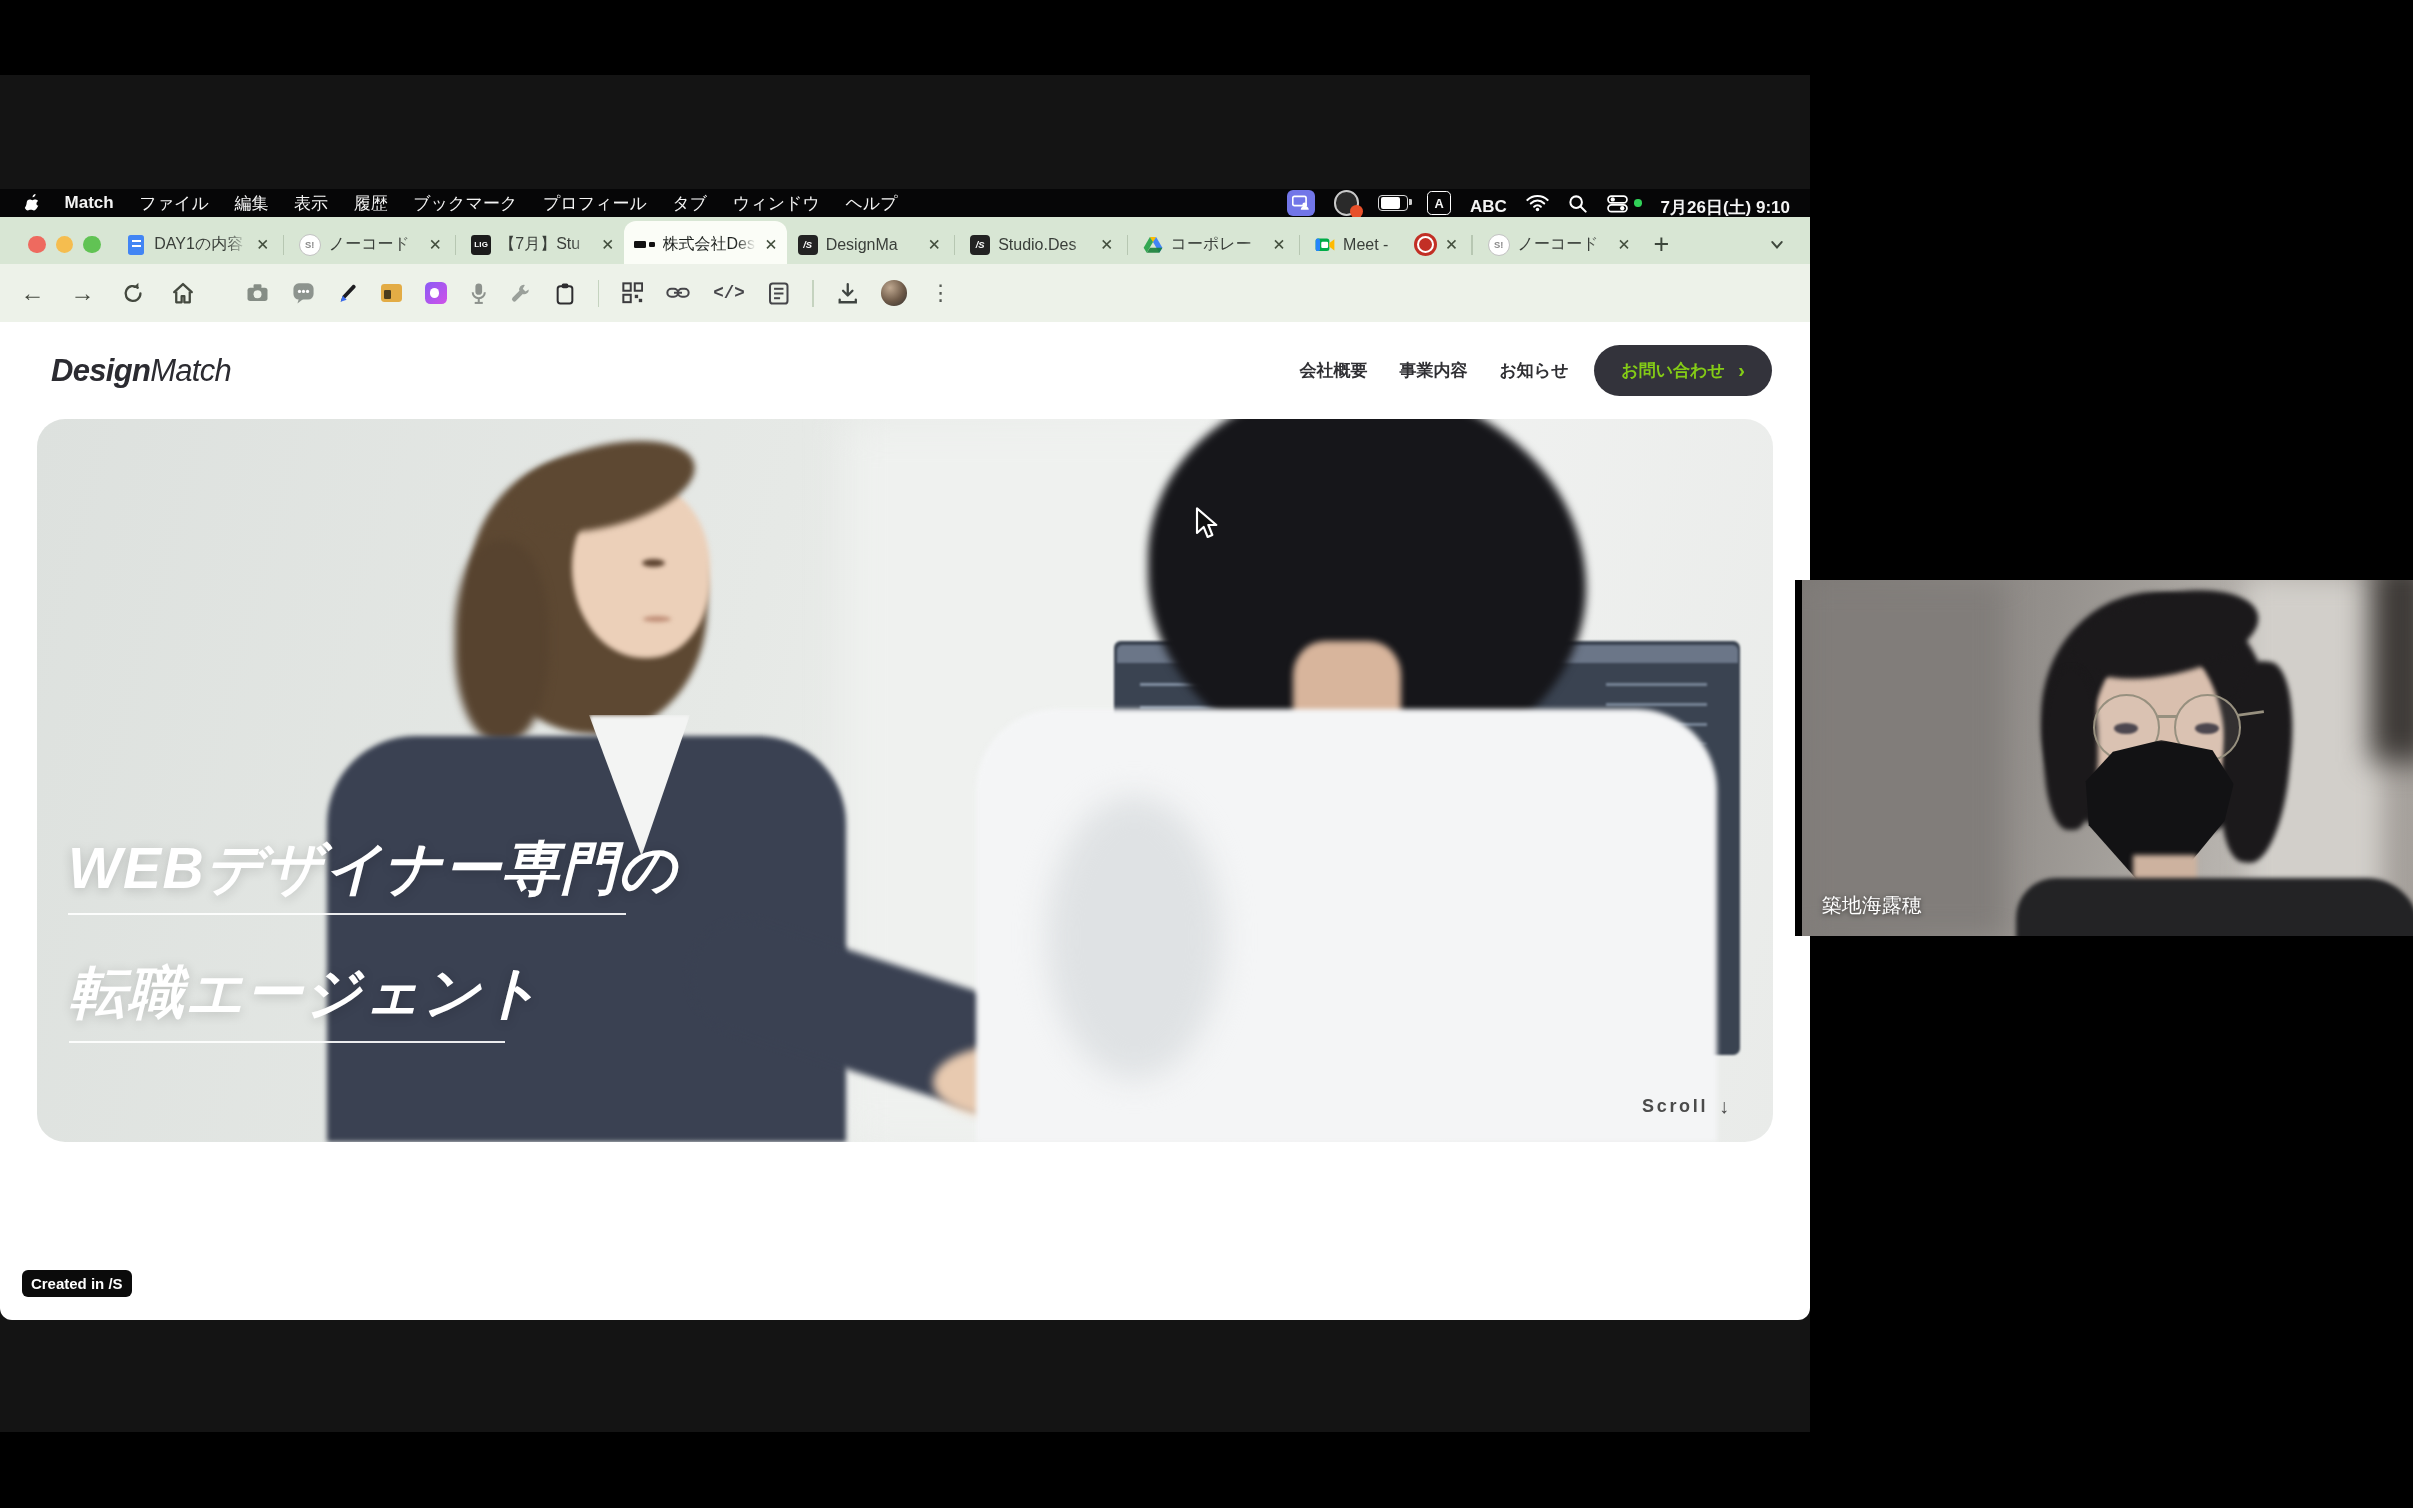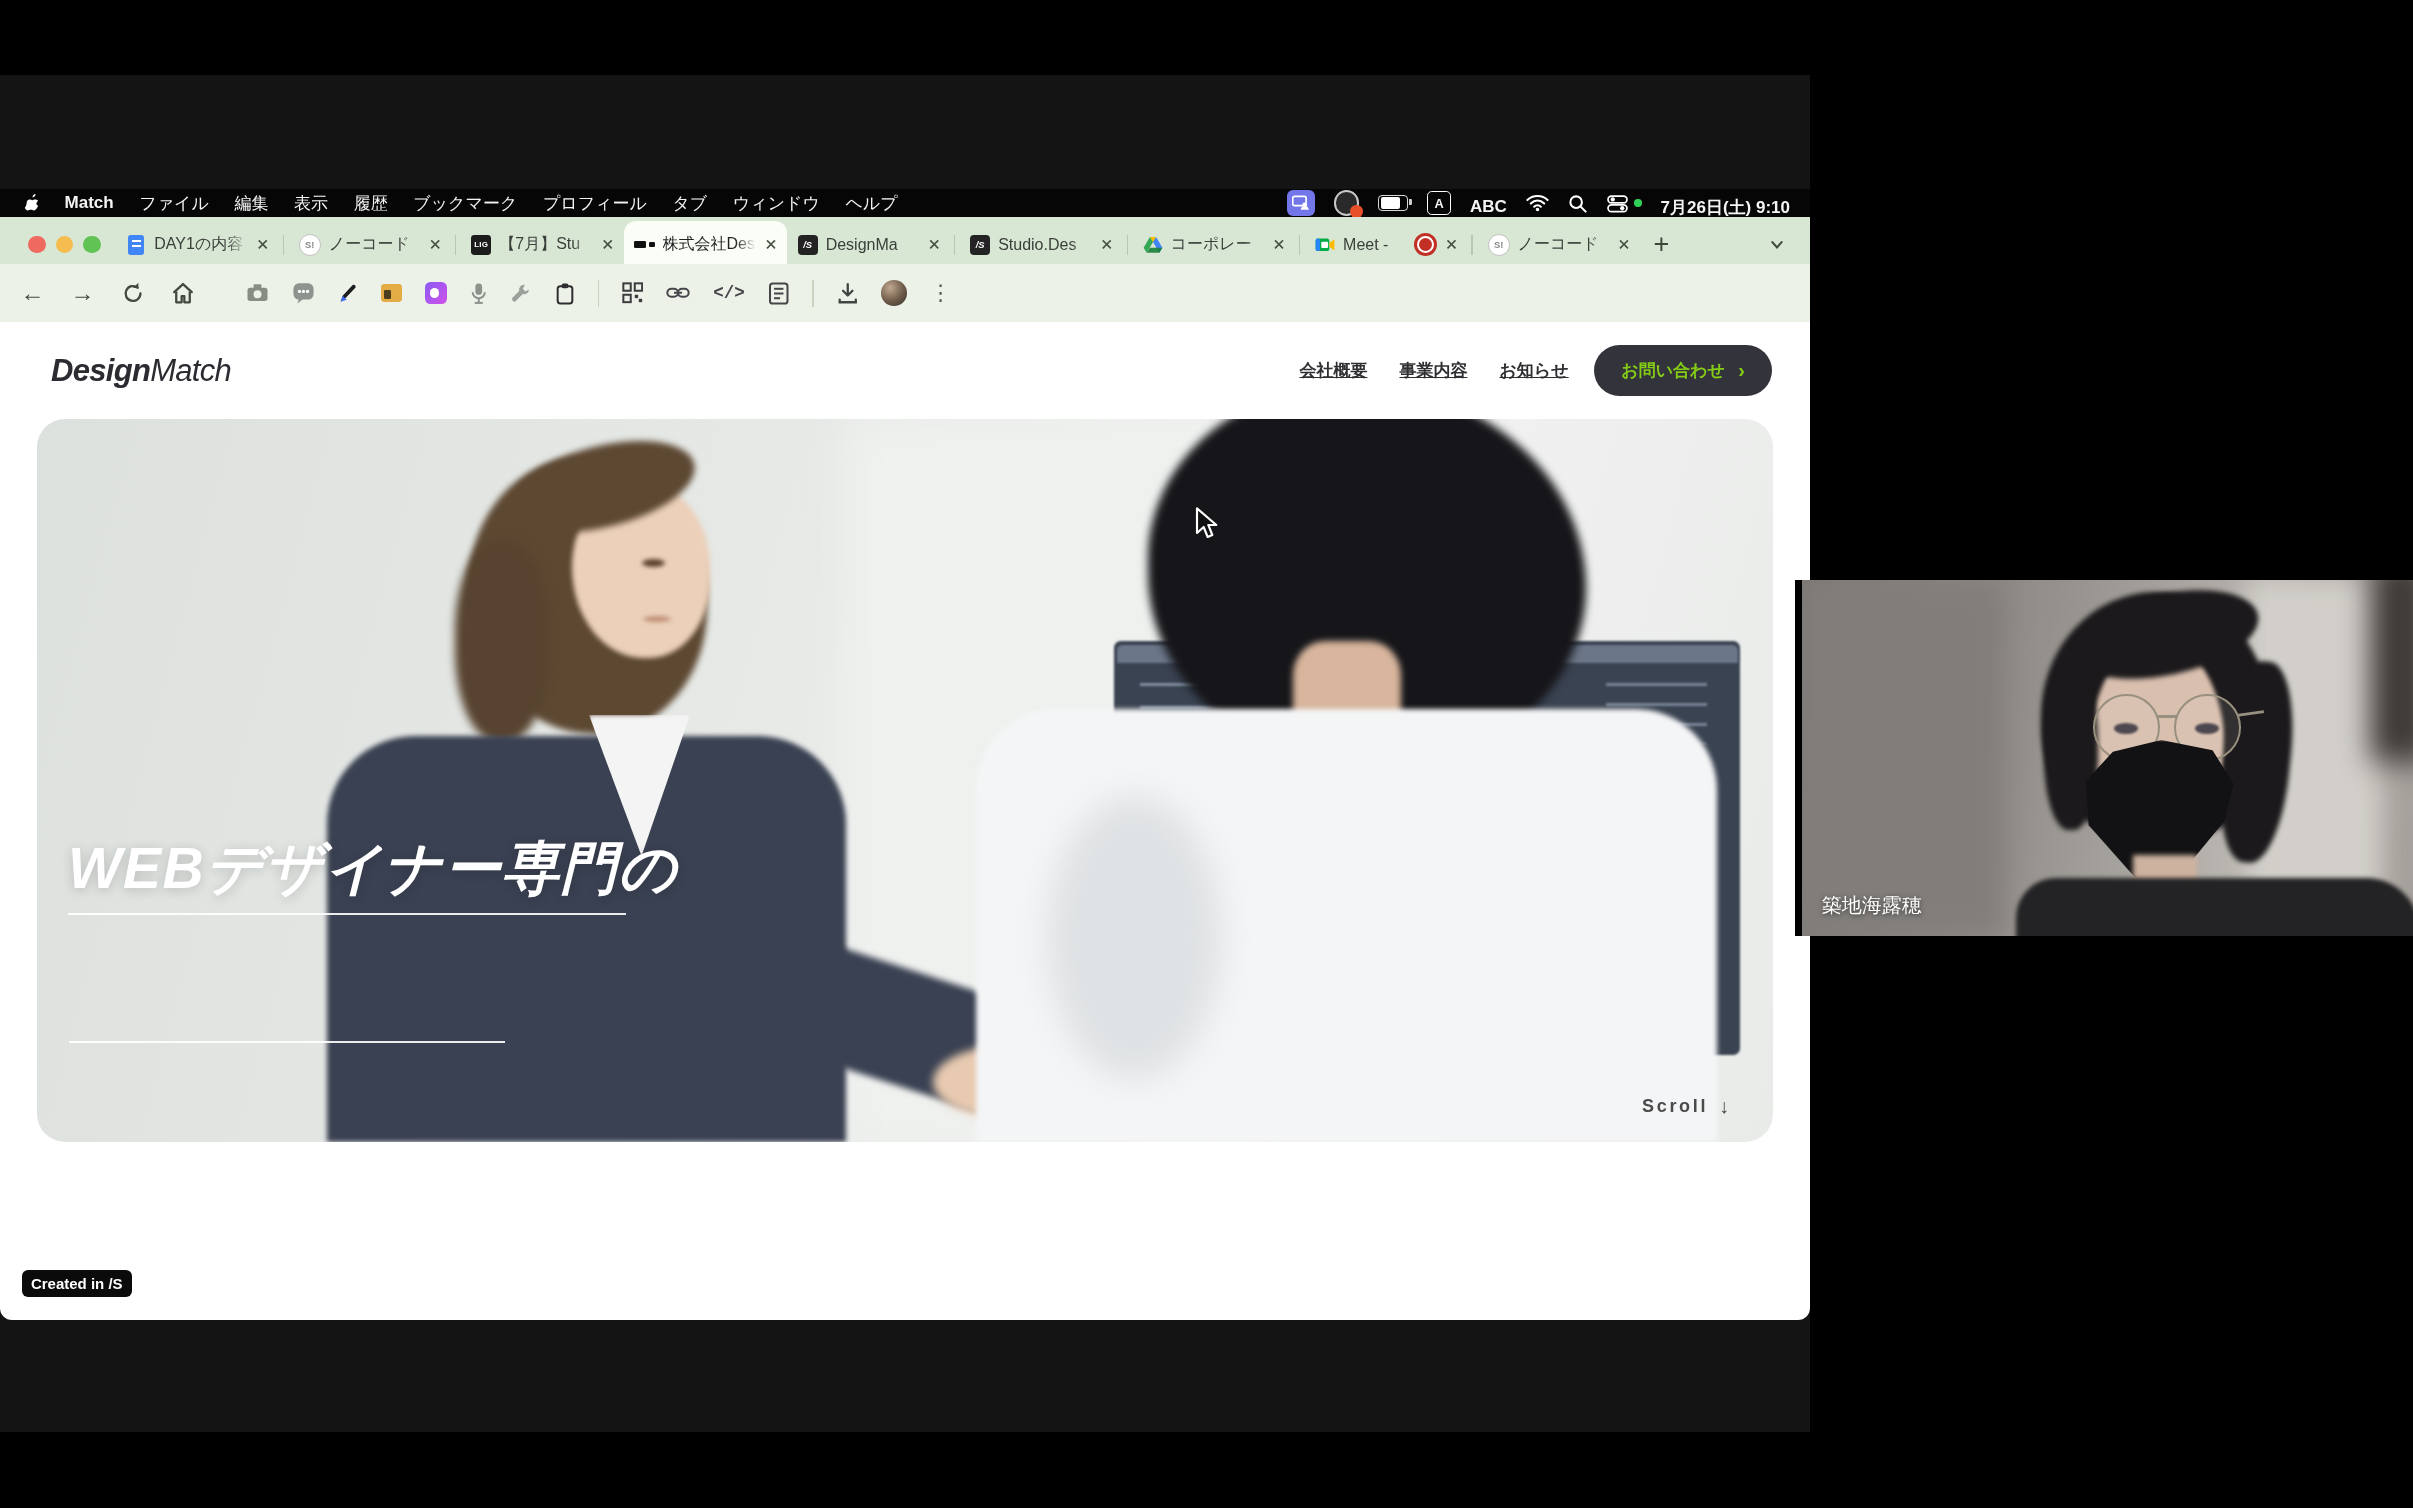--- a/index.html
+++ b/index.html
@@ -73,21 +73,21 @@
   .avatar{width:25.6px;height:25.6px;border-radius:50%;background:radial-gradient(circle at 35% 30%,#bfa890,#6e5a48 55%,#32302e);}
   .dots{font-size:21.5px;color:#565b55;}
 
   
   .page{position:absolute;left:0;top:133px;width:1810px;height:998px;background:#fff;border-radius:0 0 12px 12px;overflow:hidden;}
   .site-header{position:absolute;left:0;top:0;width:100%;height:97px;display:flex;align-items:center;
                padding:0 38px 0 51px;box-sizing:border-box;}
   .logo{font-size:31px;color:#2b2b31;font-style:italic;letter-spacing:-0.7px;white-space:nowrap;}
   .logo b{font-weight:800;}
   .logo span{font-weight:300;}
-  .nav{margin-left:auto;display:flex;align-items:center;gap:32px;font-size:17px;color:#2f2f33;font-weight:600;text-decoration:underline;}
+  .nav{margin-left:auto;display:flex;align-items:center;gap:32px;font-size:17px;color:#2f2f33;font-weight:600;}
   .cta{margin-left:25.6px;height:51px;padding:0 27px;border-radius:27px;background:#33333b;color:#84cc16;
        display:flex;align-items:center;gap:13.5px;font-size:17px;font-weight:600;}
   .cta .ar{font-size:20px;}
 
   
   .hero{position:absolute;left:37px;top:97px;width:1736px;height:723px;border-radius:28px;overflow:hidden;
         background:linear-gradient(105deg,#dde1de 0%,#e6e9e6 40%,#f1f2f1 70%,#e9ebe9 100%);}
   .blob{position:absolute;}
   .hero-line{position:absolute;color:#fff;font-size:57px;font-weight:800;font-style:italic;letter-spacing:1.3px;
              white-space:nowrap;text-shadow:0 2px 12px rgba(0,0,0,.18);}
@@ -362,20 +362,21 @@
         <div class="blob" style="left:896px;top:626px;width:155px;height:74px;background:#e8cab0;border-radius:50%;filter:blur(4px);"></div>
         <div class="blob" style="left:1030px;top:593px;width:128px;height:101px;background:#eef0f1;border-radius:40%;transform:rotate(-16deg);filter:blur(4px);"></div>
 
         <div class="blob" style="left:1111px;top:-34px;width:438px;height:384px;background:#16161a;border-radius:46% 54% 48% 52%;filter:blur(4px);"></div>
         <div class="blob" style="left:1256px;top:222px;width:108px;height:114px;background:#d8b59c;border-radius:30%;filter:blur(3.4px);"></div>
         <div class="blob" style="left:939px;top:290px;width:741px;height:433px;background:#f4f5f6;border-radius:81px 81px 0 0;filter:blur(2.7px);"></div>
         <div class="blob" style="left:1010px;top:377px;width:175px;height:283px;background:#dfe2e4;border-radius:50%;filter:blur(15px);"></div>
 
         <div class="hero-line" style="left:31px;top:412px;">WEBデザイナー専門の</div>
         <div class="hero-ul" style="left:31px;top:494px;width:558px;"></div>
+        <div class="hero-line" style="left:32px;top:536px;">転職エージェント</div>
         <div class="hero-ul" style="left:32px;top:622px;width:436px;"></div>
       </div>
 
       <div class="scrollind">
         <span>Scroll</span>
         <span style="letter-spacing:0;font-size:20px;">↓</span>
       </div>
 
       <div class="createdbadge">
         <span>Created in /S</span>

